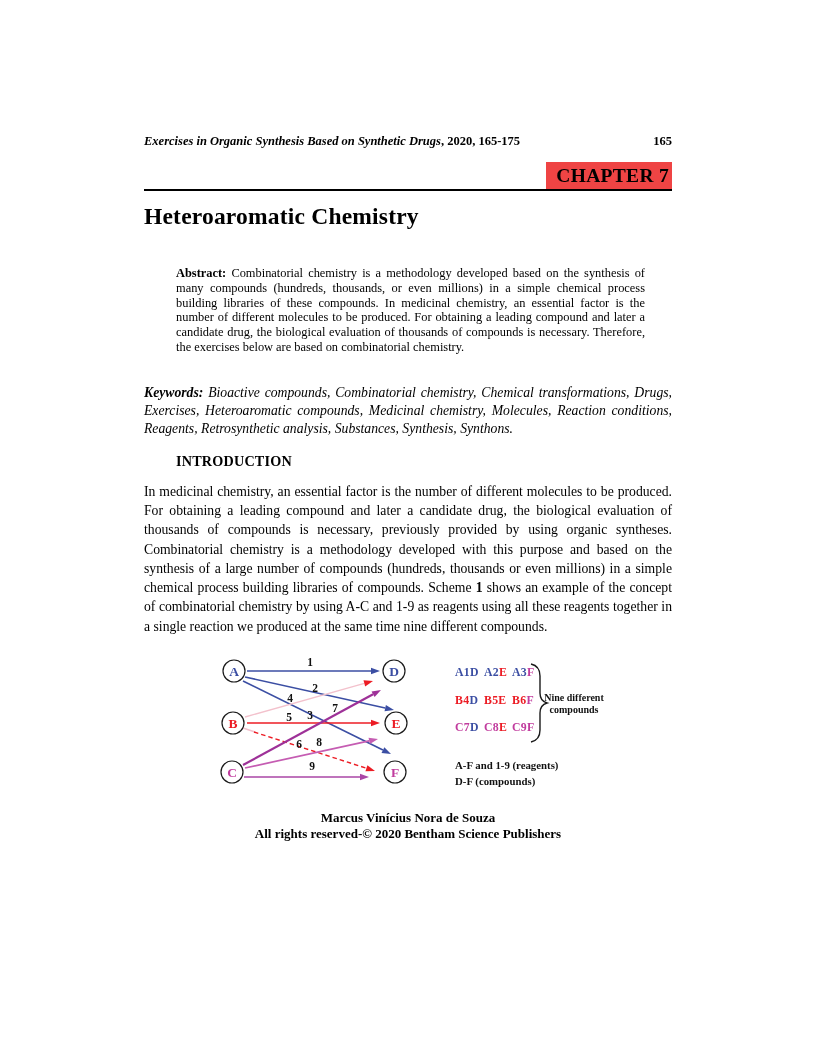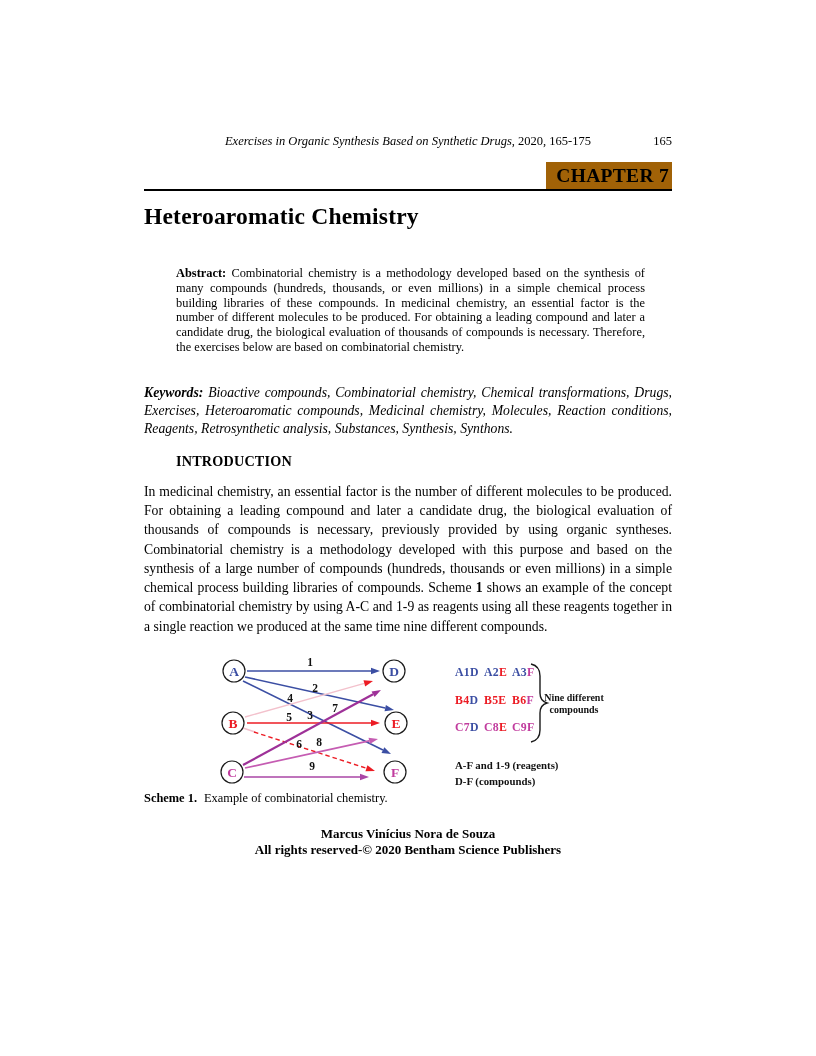--- a/index.html
+++ b/index.html
@@ -7,27 +7,27 @@
     width:816px; height:1056px;
     background:#ffffff; color:#000;
     font-family:"Liberation Serif", serif;
     position:relative; overflow:hidden;
     box-sizing:border-box;
     padding:134px 144px 0 144px;
   }
   .content { width:528px; }
 
   
-  .header-row { position:relative; text-align:center; font-size:12.5px; font-weight:normal; height:15px; white-space:nowrap; }
+  .header-row { position:relative; text-align:left; font-size:12.5px; font-weight:bold; height:15px; white-space:nowrap; }
   .header-book { font-style:italic; }
   .header-page { position:absolute; right:0; top:0; font-style:normal; }
 
   
   .chapter-rule { margin-top:13px; border-bottom:2.2px solid #000; text-align:right; line-height:0; }
-  .chapter-badge { display:inline-block; background:#a16207; font-size:19.5px; line-height:25px; font-weight:bold; letter-spacing:0.3px; padding:1px 3px 1px 10px; }
+  .chapter-badge { display:inline-block; background:#ef4444; font-size:19.5px; line-height:25px; font-weight:bold; letter-spacing:0.3px; padding:1px 3px 1px 10px; }
 
   .page-title { margin-top:12px; font-size:23.5px; font-weight:bold; letter-spacing:0.2px; }
 
   .abstract { margin:36px 27px 0 32px; font-size:12.4px; line-height:1.19; text-align:justify; }
   .abstract b, .keywords b { font-weight:bold; }
 
   .keywords { margin-top:29px; font-size:13.7px; line-height:1.33; text-align:justify;font-style:italic; }
   .section-heading { margin-top:15px; font-size:14.2px; font-weight:bold; letter-spacing:0.2px;margin-left:32px; }
   .body-para { margin-top:5px; font-size:13.7px; line-height:1.405; text-align:justify; }
   .body-para b { font-weight:bold; }
@@ -153,20 +153,19 @@
         <text x="344" y="81" class="compound"><tspan fill="#c13c9e">C8</tspan><tspan fill="#ec1c24">E</tspan></text>
         <text x="372" y="81" class="compound"><tspan fill="#c13c9e">C9F</tspan></text>
         <path d="M391,14 Q400,16 400,26 L400,43 Q400,51 407,53 Q400,55 400,63 L400,80 Q400,90 391,92" fill="none" stroke="#1a1a1a" stroke-width="1.4"></path>
         <text x="434" y="51" text-anchor="middle" class="bracelabel">Nine different</text>
         <text x="434" y="63" text-anchor="middle" class="bracelabel">compounds</text>
         <text x="315" y="119" class="legend">A-F and 1-9 (reagents)</text>
         <text x="315" y="135" class="legend">D-F (compounds)</text>
       </svg>
   </div>
 
-  <p class="caption"><span class="cap-label">Scheme 1.</span><span>Example of combinatorial chemistry.</span></p>
 
   <div class="footer">
     <div>Marcus Vinícius Nora de Souza</div>
     <div>All rights reserved-© 2020 Bentham Science Publishers</div>
   </div>
 
 </div>
 
 </body></html>

